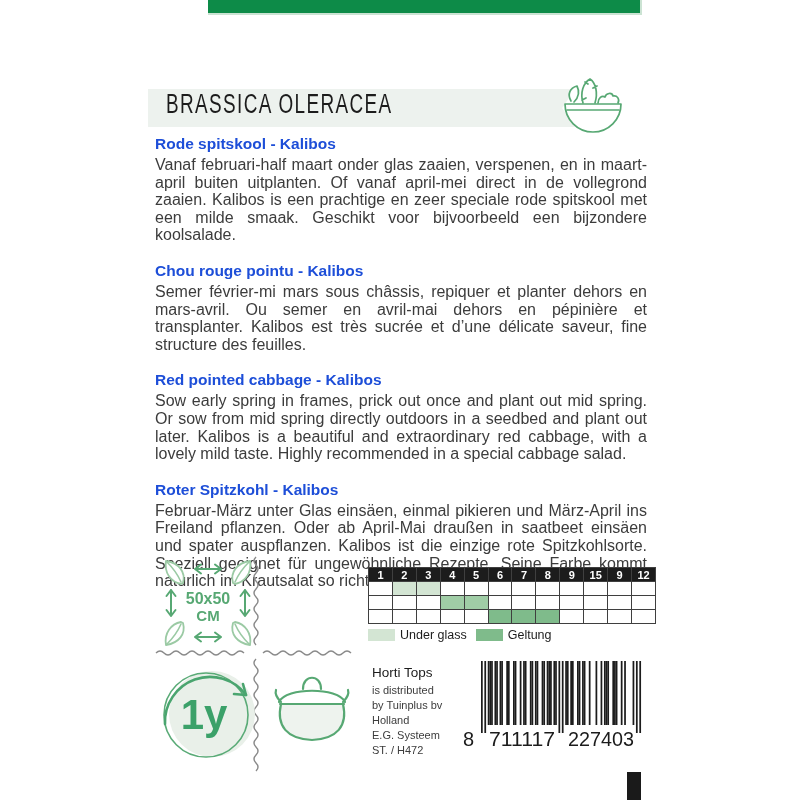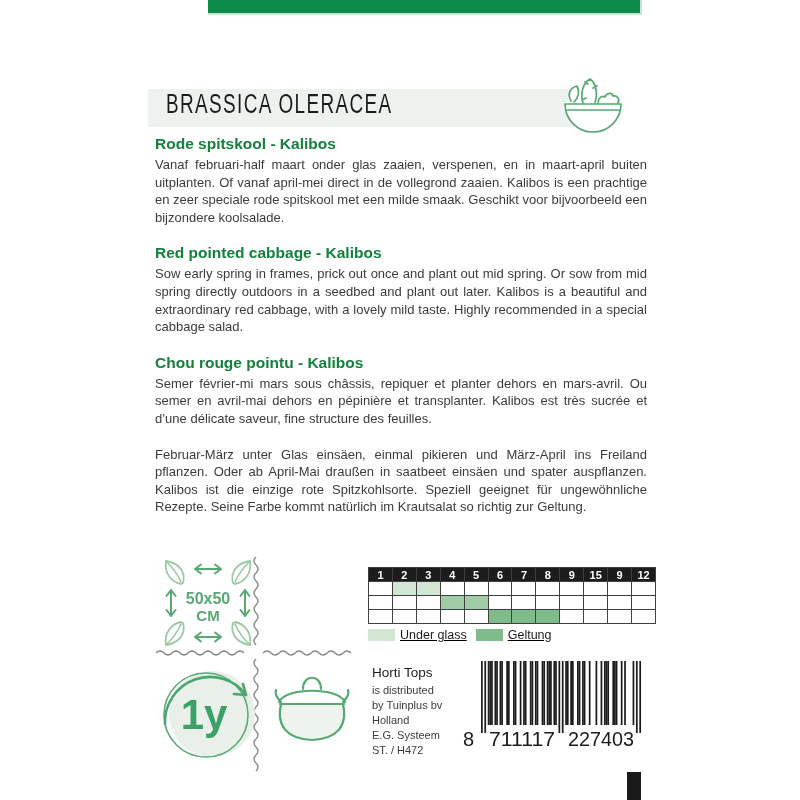--- a/index.html
+++ b/index.html
@@ -19,41 +19,41 @@
     display:flex;}
   .header-title{font-size:27px;color:#1c1c1c;letter-spacing:2px;
     transform:scaleX(0.70);transform-origin:left center;margin-left:18px;
     font-weight:500;white-space:nowrap;}
 
   .bowl-icon{left:561px;top:76px;}
 
   
   .sections{left:155px;top:135px;width:492px;}
   .section{margin-bottom:18px;}
-  .section-title{color:#15803d;font-weight:bold;font-size:15.5px;margin-bottom:3px;}
-  .section-body{color:#3c3c3c;font-size:13px;line-height:17.6px;text-align:justify;}
+  .section-title{color:#1d4ed8;font-weight:bold;font-size:15.5px;margin-bottom:3px;}
+  .section-body{color:#3c3c3c;font-size:16px;line-height:17.6px;text-align:justify;}
 
   
   .spacing-icon{left:159px;top:558px;}
 
   
   .sq{stroke:#8a8a8a;stroke-width:1.4;fill:none;}
   .squig-v1{left:251px;top:556px;}
   .squig-h1{left:155px;top:648px;}
   .squig-h2{left:262px;top:648px;}
   .squig-v2{left:251px;top:658px;}
 
   
   .calendar{left:368px;top:567px;width:288px;}
   .cal-grid{display:grid;grid-template-columns:repeat(12,1fr);
     grid-auto-rows:13px;gap:1px;background:#3f3f3f;padding:1px;}
   .cal-cell{background:#ffffff;}
   .cal-head{background:#1c1c1c;color:#ffffff;font-weight:bold;font-size:11px;
     display:flex;align-items:center;justify-content:center;}
-  .cal-legend{display:flex;margin-top:4px;align-items:center;text-decoration:underline;}
+  .cal-legend{display:flex;margin-top:4px;align-items:center;}
   .legend-item{display:flex;align-items:center;margin-right:9px;}
   .legend-swatch{width:27px;height:12px;margin-right:5px;}
   .legend-label{font-size:12.5px;color:#1c1c1c;}
 
   
   .cycle-icon{left:156px;top:662px;}
   .pot-icon{left:272px;top:662px;}
 
   
   .distributor{left:372px;top:665px;width:105px;color:#333;}
@@ -86,28 +86,29 @@
     <path d="M6,34 H58"></path>
   </g>
 </svg>
 
 <div class="abs sections">
   <div class="section">
     <div class="section-title">Rode spitskool - Kalibos</div>
     <div class="section-body">Vanaf februari-half maart onder glas zaaien, verspenen, en in maart-april buiten uitplanten. Of vanaf april-mei direct in de vollegrond zaaien. Kalibos is een prachtige en zeer speciale rode spitskool met een milde smaak. Geschikt voor bijvoorbeeld een bijzondere koolsalade.</div>
   </div>
   <div class="section">
+    <div class="section-title">Chou rouge pointu - Kalibos</div>
+    <div class="section-body">Semer février-mi mars sous châssis, repiquer et planter dehors en mars-avril. Ou semer en avril-mai dehors en pépinière et transplanter. Kalibos est très sucrée et d’une délicate saveur, fine structure des feuilles.</div>
+  </div>
+  <div class="section">
     <div class="section-title">Red pointed cabbage - Kalibos</div>
     <div class="section-body">Sow early spring in frames, prick out once and plant out mid spring. Or sow from mid spring directly outdoors in a seedbed and plant out later. Kalibos is a beautiful and extraordinary red cabbage, with a lovely mild taste. Highly recommended in a special cabbage salad.</div>
   </div>
   <div class="section">
-    <div class="section-title">Chou rouge pointu - Kalibos</div>
-    <div class="section-body">Semer février-mi mars sous châssis, repiquer et planter dehors en mars-avril. Ou semer en avril-mai dehors en pépinière et transplanter. Kalibos est très sucrée et d’une délicate saveur, fine structure des feuilles.</div>
-  </div>
-  <div class="section">
+    <div class="section-title">Roter Spitzkohl - Kalibos</div>
     <div class="section-body">Februar-März unter Glas einsäen, einmal pikieren und März-April ins Freiland pflanzen. Oder ab April-Mai draußen in saatbeet einsäen und spater auspflanzen. Kalibos ist die einzige rote Spitzkohlsorte. Speziell geeignet für ungewöhnliche Rezepte. Seine Farbe kommt natürlich im Krautsalat so richtig zur Geltung.</div>
   </div>
 </div>
 
 <svg class="abs spacing-icon" width="98" height="90" viewBox="0 0 98 90">
   <defs>
     <g id="leaf">
       <path d="M3,23 C0,12 7,3 20,1 C22,13 15,22 5,24 Z" fill="#ffffff" stroke="#9bcaa4" stroke-width="1.8" stroke-linejoin="round"></path>
       <path d="M19,2 C13,8 8,15 5,22" fill="none" stroke="#9bcaa4" stroke-width="1.6" stroke-linecap="round"></path>
     </g>

